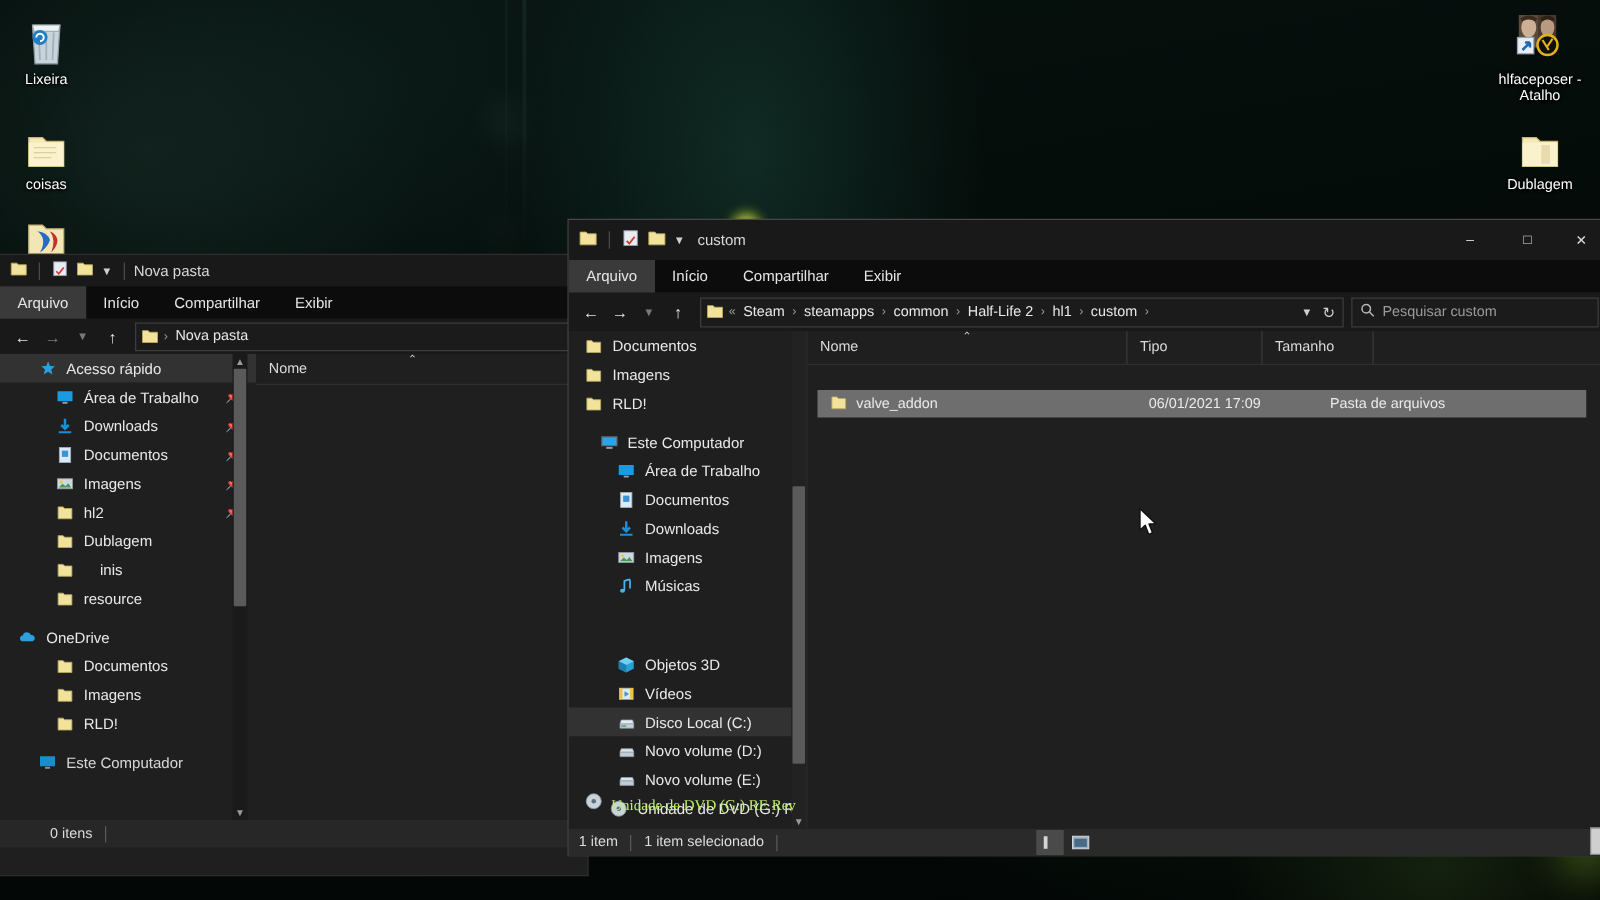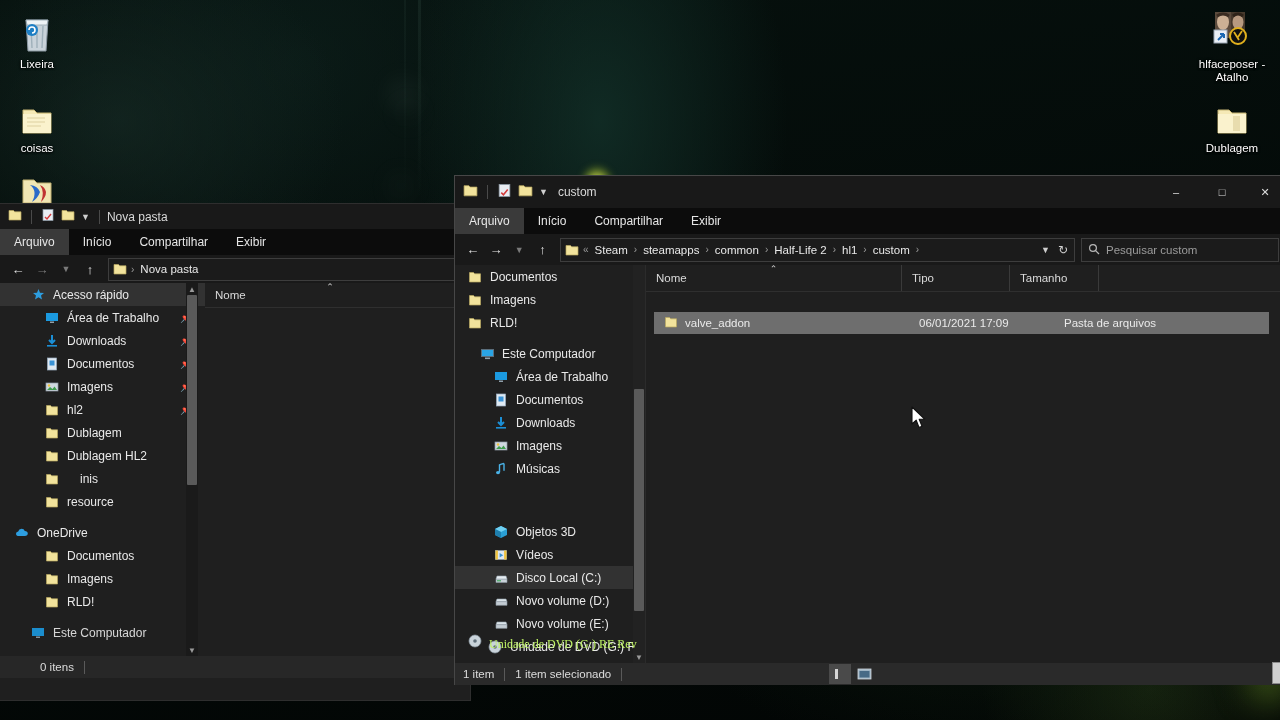--- a/index.html
+++ b/index.html
@@ -269,28 +269,20 @@
         <span class="pin">📌</span>
       </div>
       <div class="trow indent1" style="padding-left:44px;">
         <span class="ic">
             <svg width="14" height="14" viewBox="0 0 14 14">
               <path d="M1.5 2.5h4l1.2 1.3H12.5V12H1.5Z" fill="#f2e39c" stroke="#b9a860" stroke-width=".7"></path>
             </svg>
           </span>
         <span>Dublagem</span>
       </div>
-      <div class="trow indent1" style="padding-left:44px;">
-        <span class="ic">
-            <svg width="14" height="14" viewBox="0 0 14 14">
-              <path d="M1.5 2.5h4l1.2 1.3H12.5V12H1.5Z" fill="#f2e39c" stroke="#b9a860" stroke-width=".7"></path>
-            </svg>
-          </span>
-        <span>Dublagem HL2</span>
-      </div>
       <div class="trow indent1" style="padding-left:44px;gap:20px;">
         <span class="ic">
             <svg width="14" height="14" viewBox="0 0 14 14">
               <path d="M1.5 2.5h4l1.2 1.3H12.5V12H1.5Z" fill="#f2e39c" stroke="#b9a860" stroke-width=".7"></path>
             </svg>
           </span>
         <span>inis</span>
       </div>
       <div class="trow indent1" style="padding-left:44px;">
         <span class="ic">

